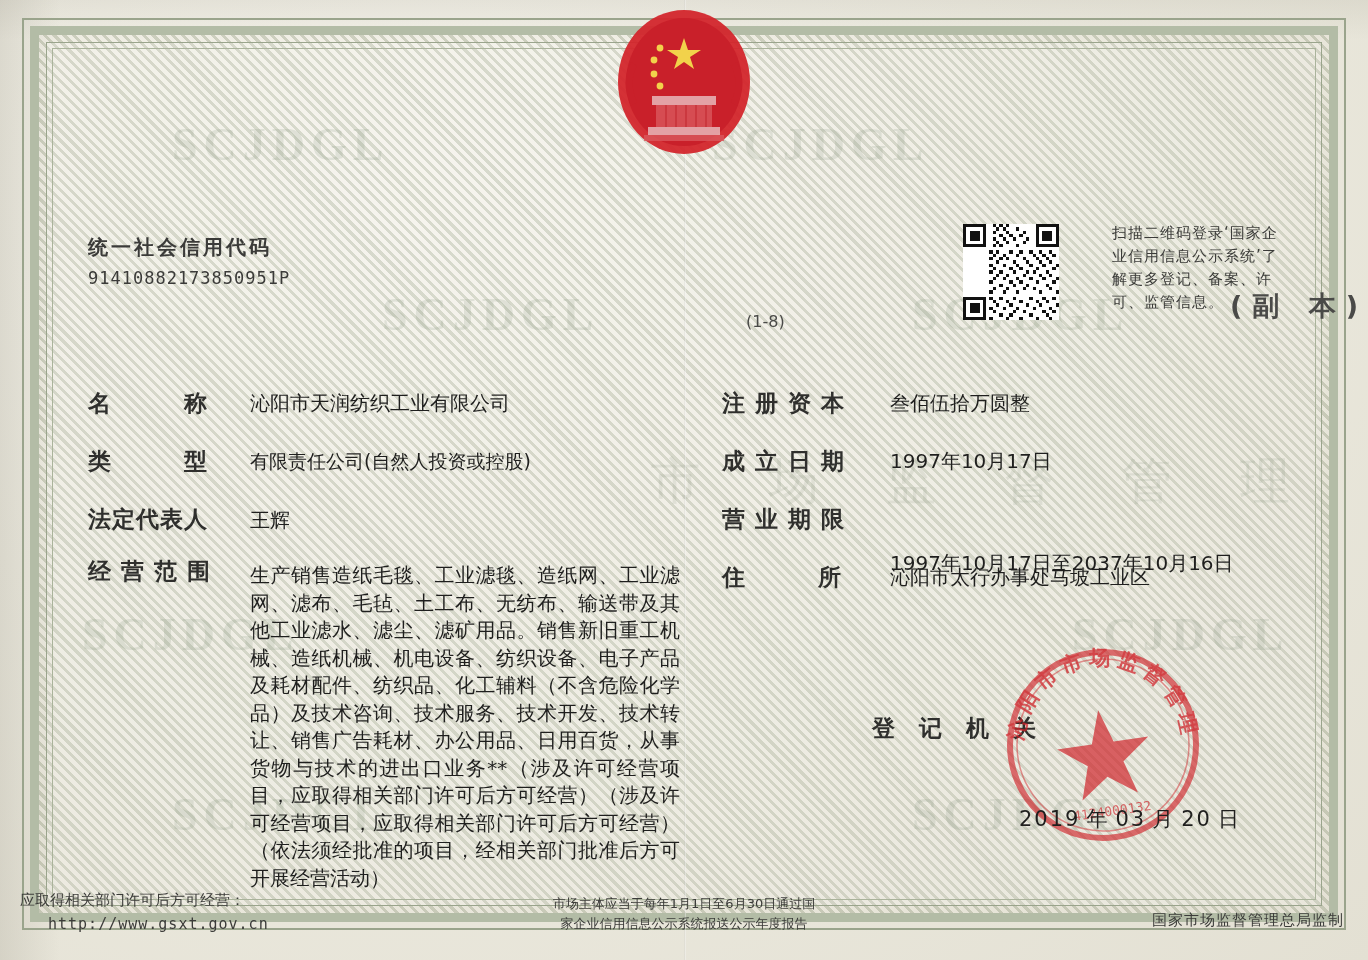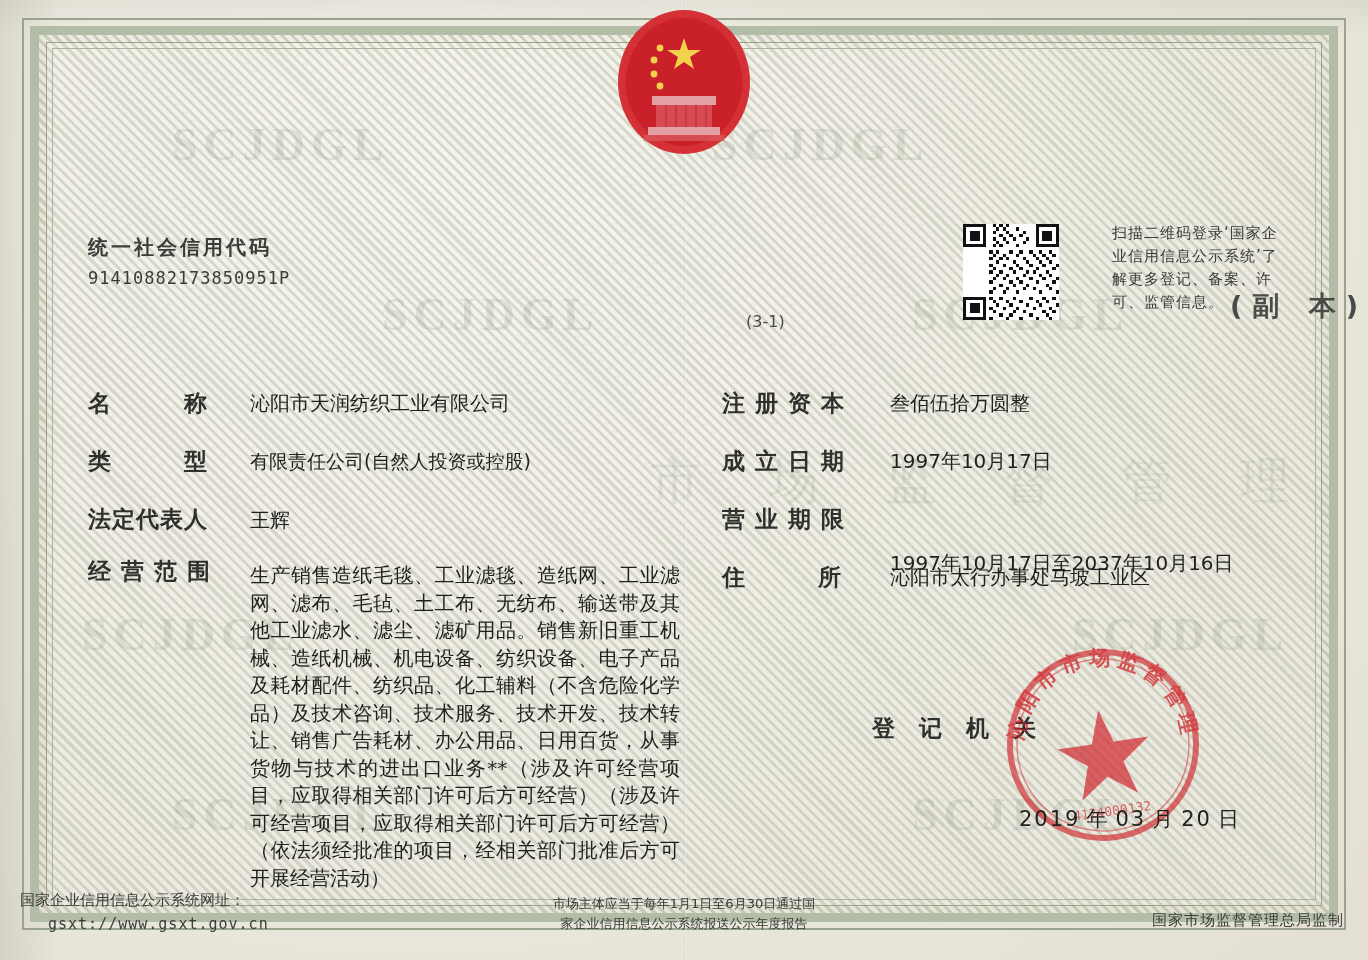--- a/index.html
+++ b/index.html
@@ -157,21 +157,21 @@
         <line x1="72" y1="101" x2="72" y2="123"></line>
           <line x1="82" y1="101" x2="82" y2="123"></line>
         <line x1="92" y1="101" x2="92" y2="123"></line>
       </g>
       <path d="M20 60 Q10 78 20 100" stroke="#c9202a" stroke-width="7" fill="none"></path>
       <path d="M120 60 Q130 78 120 100" stroke="#c9202a" stroke-width="7" fill="none"></path>
     </svg>
   </div>
 
   <div class="subtitle">(副 本)</div>
-  <div class="subnum">(3-1)</div>
+  <div class="subnum">(1-8)</div>
 
   <div class="code-label">统一社会信用代码</div>
   <div class="code-value">91410882173850951P</div>
 
   <div class="qr">
     <svg viewBox="0 0 29 29" width="96" height="96" shape-rendering="crispEdges">
       <rect width="29" height="29" fill="#fff"></rect>
       <g fill="#111">
         <rect x="0" y="0" width="7" height="1"></rect>
           <rect x="0" y="6" width="7" height="1"></rect>
@@ -360,22 +360,22 @@
         <text x="105" y="176" text-anchor="middle" font-size="13" fill="#cf2027" opacity="0.75" font-family="'DejaVu Sans Mono',monospace">4124000132</text>
       </g>
     </svg>
   </div>
 
   <div class="date-line">
     <span>2019</span><span>年</span><span>03</span><span>月</span><span>20</span><span>日</span>
   </div>
 
   <div class="foot-left">
-    <div>国家企业信用信息公示系统网址：</div>
-    <div class="url">gsxt://www.gsxt.gov.cn</div>
+    <div>应取得相关部门许可后方可经营：</div>
+    <div class="url">http://www.gsxt.gov.cn</div>
   </div>
   <div class="foot-center">
     <div>市场主体应当于每年1月1日至6月30日通过国</div>
     <div>家企业信用信息公示系统报送公示年度报告</div>
   </div>
   <div class="foot-right">国家市场监督管理总局监制</div>
 
 </div>
 
 </body></html>

